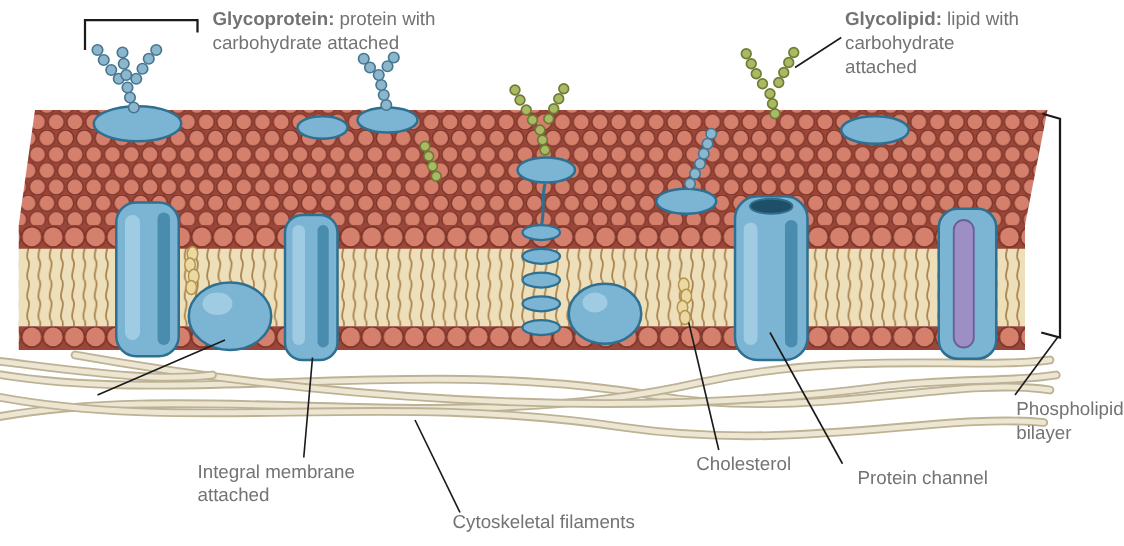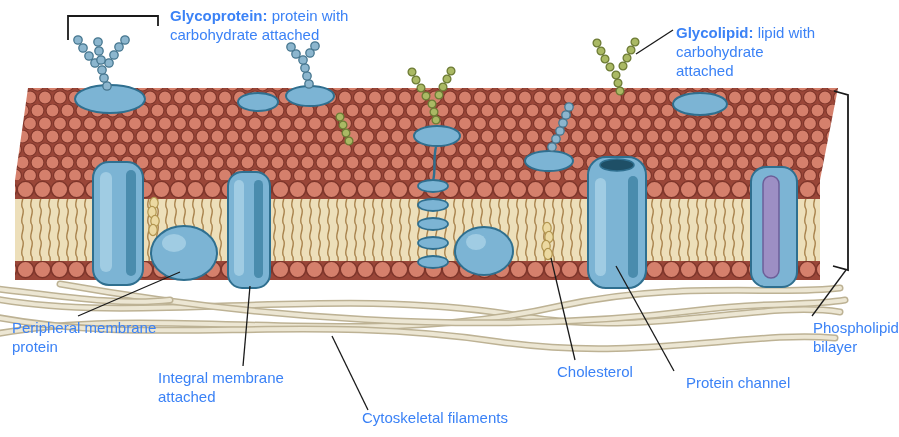--- a/index.html
+++ b/index.html
@@ -1,17 +1,17 @@
 <!DOCTYPE html>
 <html><head>
 <meta charset="utf-8">
 <style>
   html,body{margin:0;padding:0;background:#ffffff;}
   #canvas{position:relative;width:899px;height:437px;overflow:hidden;background:#ffffff;
-          font-family:"Liberation Sans", sans-serif;color:#3b82f6;}
+          font-family:"Liberation Sans", sans-serif;color:#737373;}
   #diagram{position:absolute;left:0;top:0;}
   .label{position:absolute;font-size:15px;line-height:1.28;}
   .label b{font-weight:bold;}
 </style>
 </head>
 <body>
 
 <div id="canvas">
 
   <svg id="diagram" width="899" height="437" viewBox="0 0 899 437">
@@ -208,26 +208,25 @@
       <line x1="674" y1="371" x2="616" y2="266"></line>
       <line x1="846" y1="270" x2="812" y2="316"></line>
     </g>
   </svg>
 
   <div class="label" style="left:170px;top:6px;width:210px;">
     <b>Glycoprotein:</b>
     <span>protein with carbohydrate attached</span>
   </div>
 
-  <div class="label" style="left:676px;top:6px;width:148px;margin-top:17px;">
+  <div class="label" style="left:676px;top:6px;width:148px;">
     <b>Glycolipid:</b>
     <span>lipid with carbohydrate attached</span>
   </div>
 
-  <div class="label" style="left:12px;top:318px;width:190px;">Peripheral membrane protein</div>
 
   <div class="label" style="left:158px;top:368px;width:170px;">Integral membrane attached</div>
 
   <div class="label" style="left:362px;top:408px;">Cytoskeletal filaments</div>
 
   <div class="label" style="left:557px;top:362px;">Cholesterol</div>
 
   <div class="label" style="left:668px;top:373px;margin-left:18px;">Protein channel</div>
 
   <div class="label" style="left:785px;top:318px;width:110px;margin-left:28px;">Phospholipid bilayer</div>

